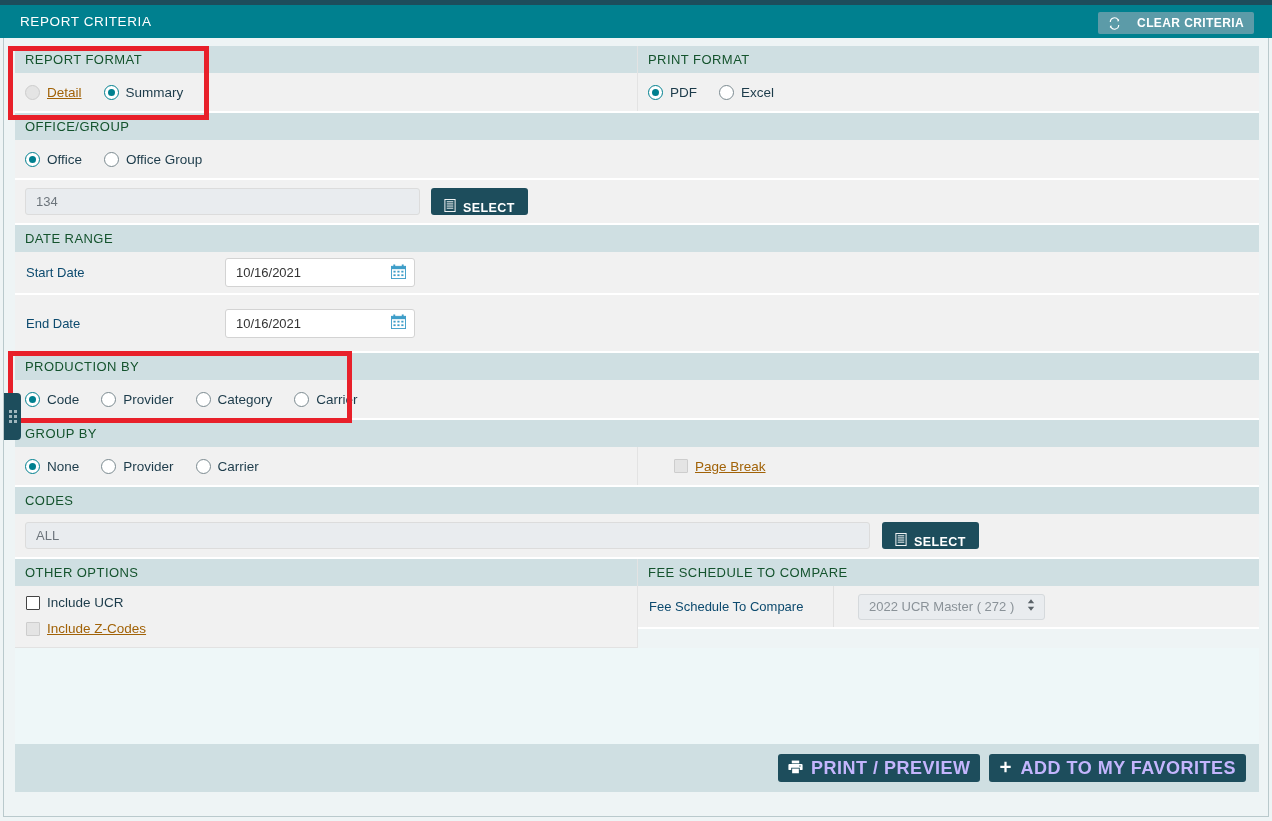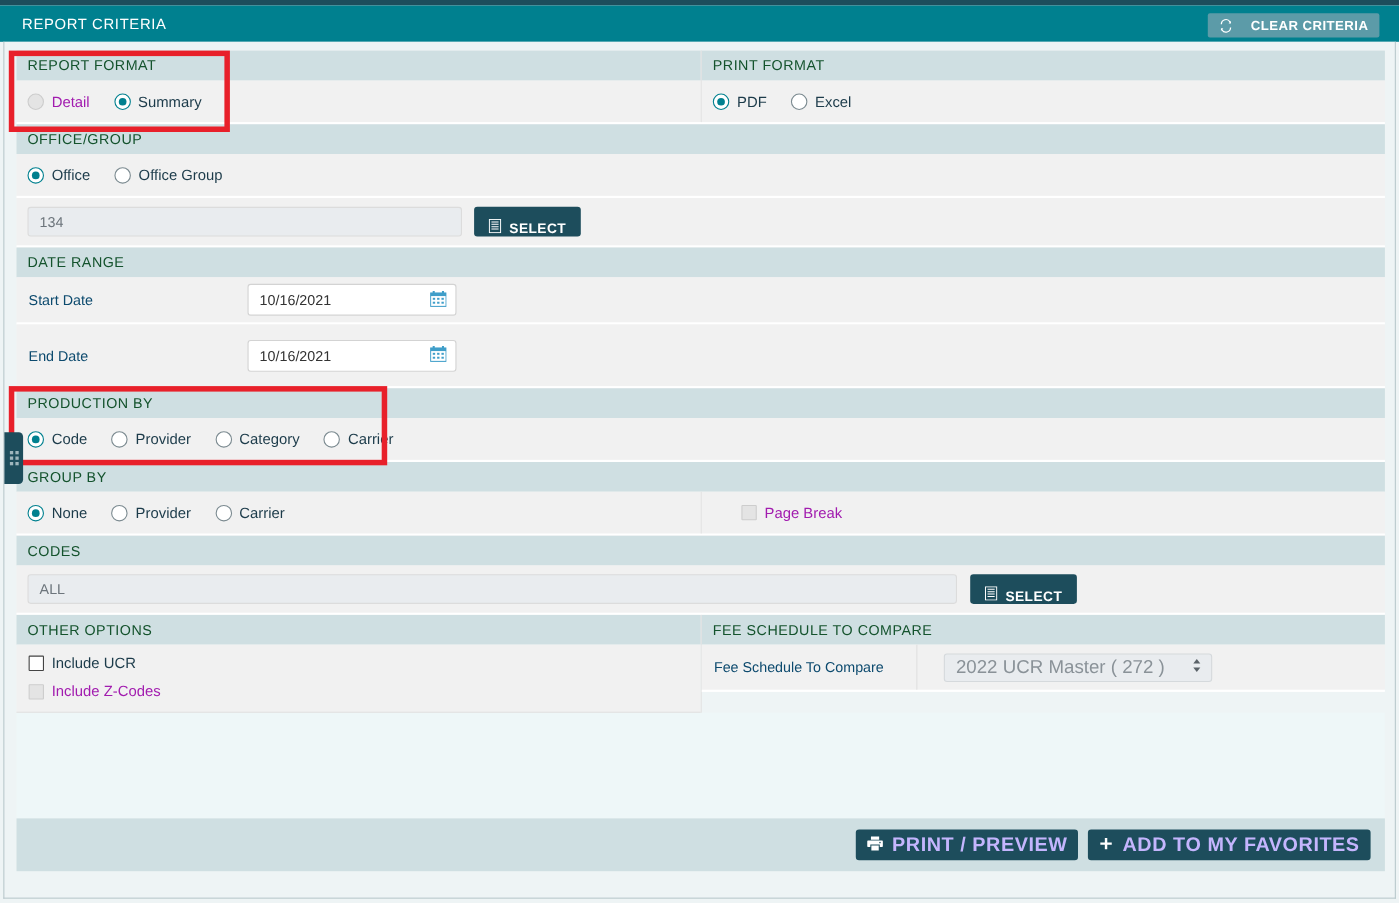--- a/index.html
+++ b/index.html
@@ -59,21 +59,21 @@
     width:15px;height:15px;border-radius:50%;box-sizing:border-box;
     border:1.6px solid #7b8a90;background:#fff;position:relative;flex:0 0 auto;
   }
   .radio.on{border-color:#00808f;}
   .radio.on::after{
     content:"";position:absolute;left:3px;top:3px;width:7px;height:7px;
     border-radius:50%;background:#00808f;
   }
   .radio.dis{border-color:#cdcdcd;background:#e4e4e4;}
   .opt-label{font-size:13.5px;color:#1c3b4a;}
-  .opt-label.dis{color:#a21caf;}
+  .opt-label.dis{color:#a16207;text-decoration:underline;}
 
   
   .cbox{
     width:14px;height:14px;box-sizing:border-box;border:1.6px solid #444;
     background:#fff;flex:0 0 auto;border-radius:1px;
   }
   .cbox.dis{border:1.5px solid #cdcdcd;background:#e4e4e4;}
   .chk{display:flex;align-items:center;gap:7px;cursor:pointer;}
 
   
@@ -88,23 +88,23 @@
     padding:0 8px 0 10px;font-size:13px;color:#333;
   }
   .selbtn{
     height:27px;background:#1d4d5c;border:none;border-radius:3px;color:#fff;
     font-family:"Liberation Sans",sans-serif;font-size:12.5px;font-weight:bold;letter-spacing:.4px;
     display:inline-flex;align-items:flex-end;gap:7px;padding:0 13px;cursor:pointer;
   }
 
   
   .dd{
-    width:244px;height:26px;background:#e9ecef;border:1px solid #d5d9dc;border-radius:3px;
+    width:187px;height:26px;background:#e9ecef;border:1px solid #d5d9dc;border-radius:3px;
     box-sizing:border-box;display:flex;align-items:center;justify-content:space-between;
-    padding:0 8px 0 10px;font-size:17px;color:#8a9298;cursor:pointer;
+    padding:0 8px 0 10px;font-size:13px;color:#8a9298;cursor:pointer;
   }
 
   .labelcell{
     font-size:13px;color:#0c4a6e;display:flex;align-items:center;
   }
 
   
   .filler{background:#eef7f8;height:96px;}
   .footer{
     background:#cfdfe2;height:48px;display:flex;align-items:center;

